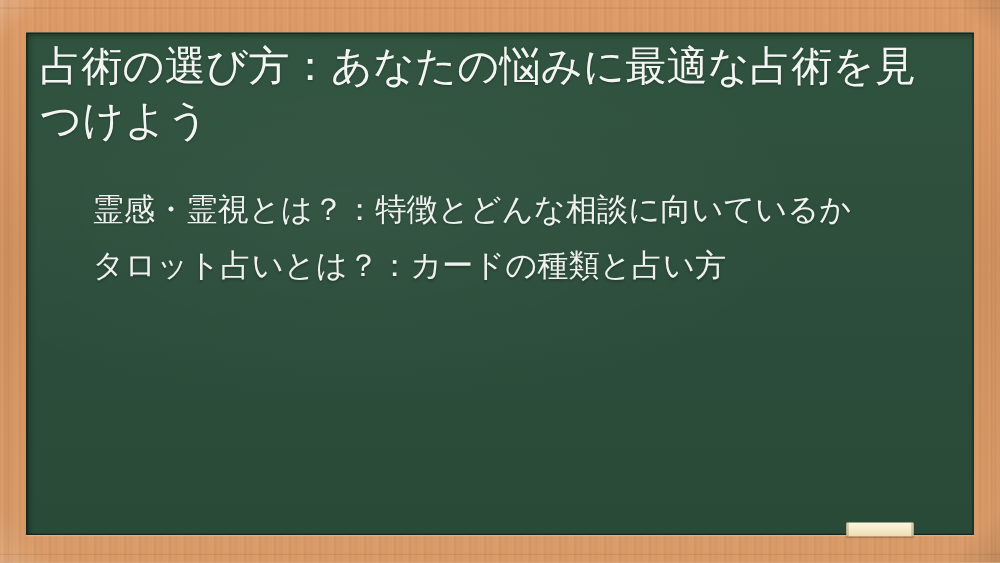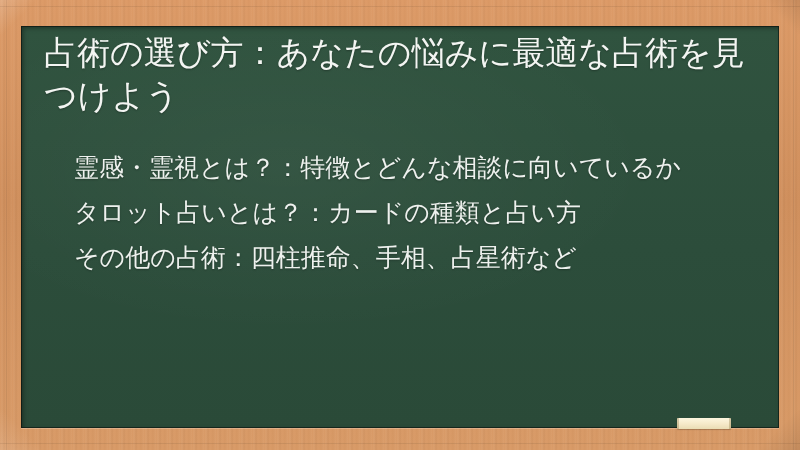--- a/index.html
+++ b/index.html
@@ -74,21 +74,21 @@
     box-shadow:
       inset 0 0 0 1px rgba(0,0,0,0.45),
       inset 2px 2px 5px rgba(0,0,0,0.38),
       0 1px 0 rgba(255,255,255,0.22);
     overflow: hidden;
   }
 
   
   #board-title {
     position: absolute;
-    left: 23px;
+    left: 11px;
     top: 5px;
     width: 718px;
     margin: 0;
     font-size: 33px;
     line-height: 43px;
     font-weight: 400;
     letter-spacing: 0px;
     color: #f3f5f2;
     text-shadow: 0 1px 2px rgba(0,0,0,0.30);
     white-space: normal;
@@ -151,20 +151,19 @@
   <span class="frame-edge-line h-top"></span>
   <span class="frame-edge-line h-bottom"></span>
 
   <div id="board-surface">
 
     <h1 id="board-title">占術の選び方：あなたの悩みに最適な占術を見つけよう</h1>
 
     <ul id="board-list">
       <li>霊感・霊視とは？：特徴とどんな相談に向いているか</li>
       <li>タロット占いとは？：カードの種類と占い方</li>
-      <li>その他の占術：四柱推命、手相、占星術など</li>
     </ul>
 
   </div>
 
   <div id="chalk-stick"></div>
 
 </div>
 
 </body></html>

